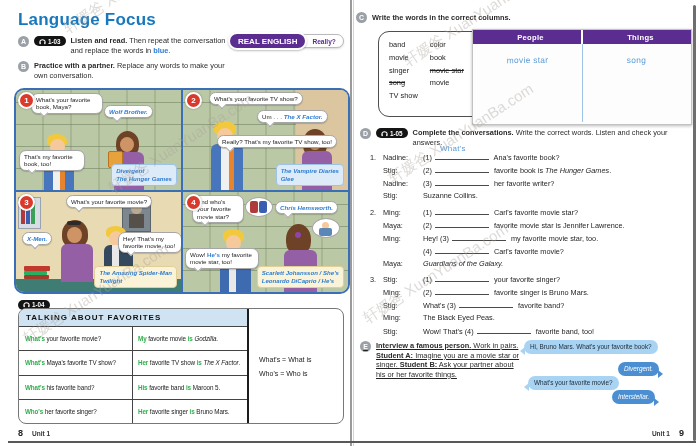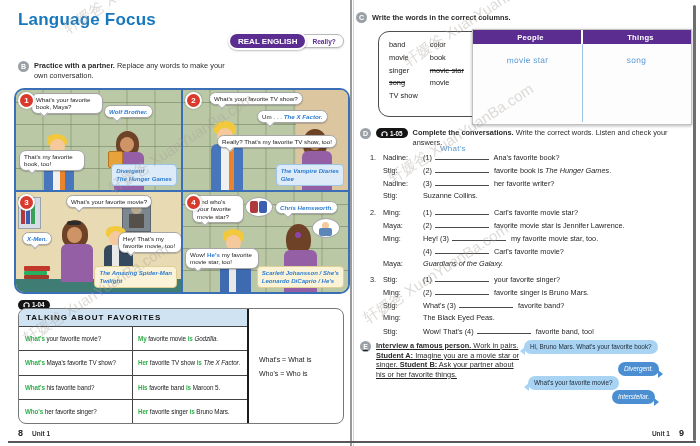--- a/index.html
+++ b/index.html
@@ -113,20 +113,32 @@
   .wm{position:absolute;color:#a8a099;opacity:.38;font-size:15px;white-space:nowrap;
     transform:rotate(-33deg);transform-origin:left top;z-index:40;pointer-events:none;}
 </style>
 </head>
 <body>
 
 <div class="abs page page-left">
 
   <div class="abs title">Language Focus</div>
 
+  <div class="abs sec-row" style="left:10px;top:36px;width:220px;">
+    <span class="sec-circle">A</span>
+    <span class="audio-pill">
+      <svg width="7" height="7" viewBox="0 0 10 10">
+          <path d="M1.2 6.2 a3.8 3.8 0 0 1 7.6 0" fill="none" stroke="#fff" stroke-width="1.5"></path>
+          <rect x="0.6" y="5.6" width="2.1" height="3.4" rx="1" fill="#fff"></rect>
+          <rect x="7.3" y="5.6" width="2.1" height="3.4" rx="1" fill="#fff"></rect>
+        </svg>
+      <span>1-03</span>
+    </span>
+    <span class="sec-text" style="width:168px;"><span class="b">Listen and read.</span><span> Then repeat the conversation and replace the words in </span><span class="blue-word">blue</span><span>.</span></span>
+  </div>
 
   <div class="abs sec-row" style="left:10px;top:61px;width:230px;">
     <span class="sec-circle">B</span>
     <span class="sec-text" style="width:200px;"><span class="b">Practice with a partner.</span><span> Replace any words to make your own conversation.</span></span>
   </div>
 
   <div class="abs re-wrap" style="left:220px;top:32px;">
     <span class="re-main">REAL ENGLISH</span>
     <span class="re-phrase">Really?</span>
   </div>

